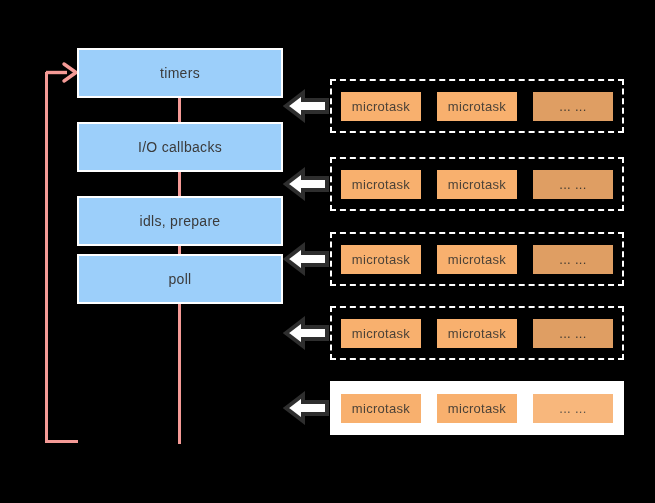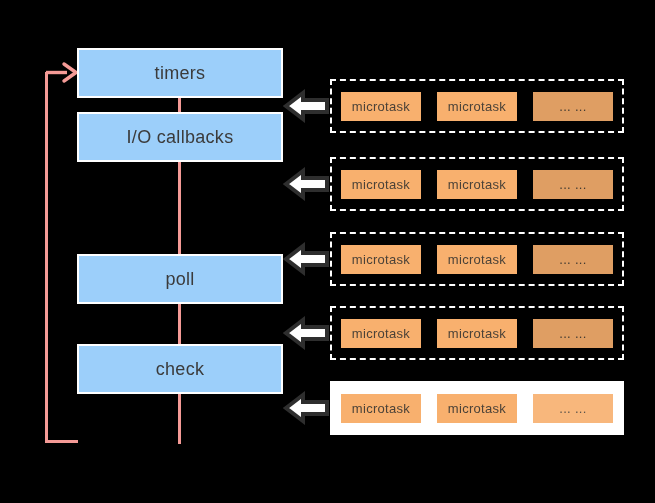--- a/index.html
+++ b/index.html
@@ -26,21 +26,21 @@
     position: absolute;
     left: 77px;
     width: 206px;
     height: 50px;
     box-sizing: border-box;
     background: var(--phase_fill, #9CCFFA);
     border: 2px solid var(--phase_border, #fff);
     display: flex;
     align-items: center;
     justify-content: center;
-    font-size: 18px;
+    font-size: 14px;
     letter-spacing: 0.3px;
     color: var(--phase_text, #3B3B3B);
   }
 
   
   .queue {
     position: absolute;
     left: 330px;
     width: 294px;
     height: 54px;
@@ -80,28 +80,28 @@
   <div class="line center-line"></div>
 
   <svg class="loop-arrow" width="33" height="23" viewBox="0 0 33 23">
     <path d="M0 11.5 H21" stroke="#F49A96" stroke-width="3.4" fill="none"></path>
     <path d="M18 3 L30 11.5 L18 20" stroke="#F49A96" stroke-width="3.4" fill="none" stroke-linecap="round" stroke-linejoin="round"></path>
   </svg>
 
   <div class="phase" style="top:48px">
     <span>timers</span>
   </div>
-  <div class="phase" style="top:112px">
+  <div class="phase" style="top:122px">
     <span>I/O callbacks</span>
+  </div>
+  <div class="phase" style="top:196px">
+    <span>idls, prepare</span>
   </div>
   <div class="phase" style="top:254px">
     <span>poll</span>
-  </div>
-  <div class="phase" style="top:344px">
-    <span>check</span>
   </div>
 
   <svg class="flow-arrow" style="top:89px" width="46" height="34" viewBox="0 0 46 34">
     <polygon points="3,17 20,4 20,11 44,11 44,23 20,23 20,30" fill="#FFFFFF" stroke="#2E2E2E" stroke-width="4" stroke-linejoin="miter"></polygon>
   </svg>
   <svg class="flow-arrow" style="top:167px" width="46" height="34" viewBox="0 0 46 34">
     <polygon points="3,17 20,4 20,11 44,11 44,23 20,23 20,30" fill="#FFFFFF" stroke="#2E2E2E" stroke-width="4" stroke-linejoin="miter"></polygon>
   </svg>
   <svg class="flow-arrow" style="top:242px" width="46" height="34" viewBox="0 0 46 34">
     <polygon points="3,17 20,4 20,11 44,11 44,23 20,23 20,30" fill="#FFFFFF" stroke="#2E2E2E" stroke-width="4" stroke-linejoin="miter"></polygon>

